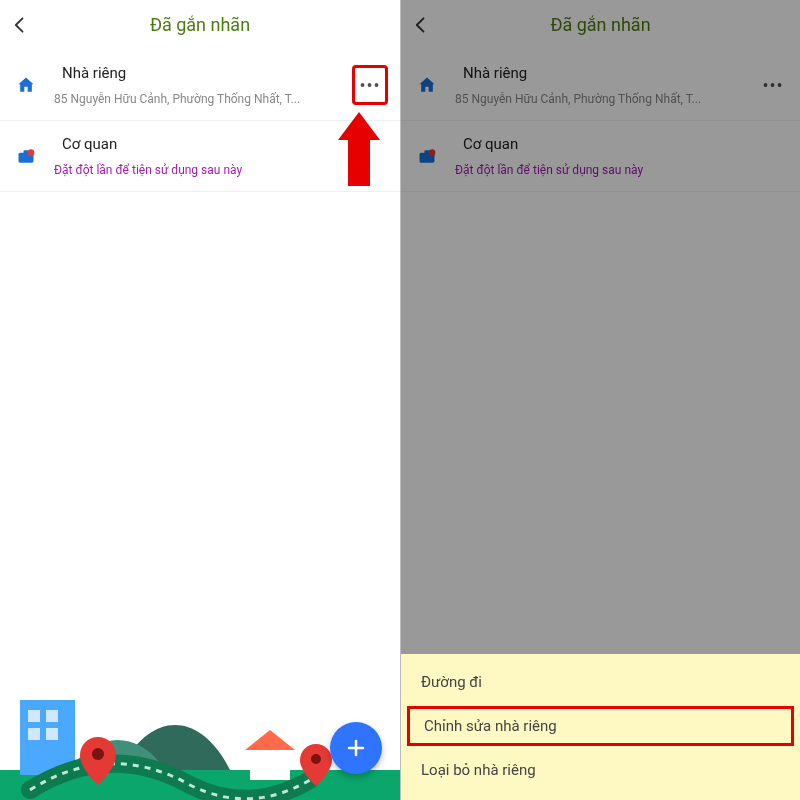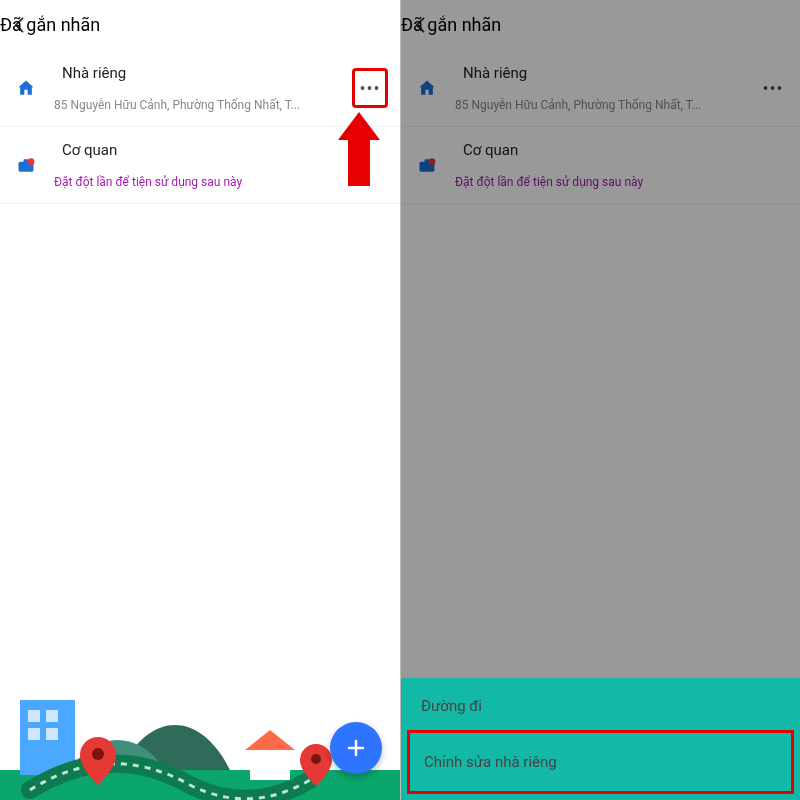--- a/index.html
+++ b/index.html
@@ -2,41 +2,41 @@
 <html><head>
 <meta charset="utf-8">
 <style>
   * { box-sizing: border-box; margin: 0; padding: 0; font-family: -apple-system, Roboto, Arial, sans-serif; }
   body { width: 800px; height: 800px; display: flex; background: #ccc; overflow: hidden; }
   .phone { width: 400px; height: 800px; background: #fff; position: relative; display: flex; flex-direction: column; }
   .phone.right { border-left: 1px solid #bbb; }
   .header { height: 50px; display: flex; align-items: center; position: relative; border-bottom: 1px solid transparent; }
   .back { width: 40px; height: 50px; display: flex; align-items: center; justify-content: center; }
   .back svg { width: 20px; height: 20px; stroke: #333; }
-  .title { position: absolute; left: 0; right: 0; font-size: 18px; color: #000000; pointer-events: none; }
+  .title { position: absolute; left: 0; right: 0; text-align: center; font-size: 18px; color: #4d7c0f; pointer-events: none; }
   .item { display: flex; align-items: center; padding: 14px 12px 14px 16px; border-bottom: 1px solid #eee; }
   .icon-slot { width: 32px; display: flex; align-items: center; justify-content: flex-start; }
   .icon-slot svg { width: 20px; height: 20px; }
   .item-body { flex: 1; min-width: 0; padding-left: 6px; }
   .item-title { font-size: 15px; color: #222; margin-left: 8px; }
-  .item-sub { font-size: 12px; color: #888; margin-top: 16px; white-space: nowrap; overflow: hidden; text-overflow: ellipsis; max-width: 280px; }
+  .item-sub { font-size: 12px; color: #888; margin-top: 10px; white-space: nowrap; overflow: hidden; text-overflow: ellipsis; max-width: 280px; }
   .item-sub.link { color: #a21caf; }
   .more { width: 30px; height: 30px; display: flex; align-items: center; justify-content: center; color: #555; font-size: 18px; letter-spacing: 1px; }
   .highlight-box { border: 3px solid #e60000; border-radius: 4px; padding: 2px 0; }
   .arrow-up { position: absolute; top: 112px; right: 20px; width: 42px; height: 74px; pointer-events: none; }
   .arrow-up .head { width: 0; height: 0; border-left: 21px solid transparent; border-right: 21px solid transparent; border-bottom: 28px solid #e60000; margin: 0 auto; }
   .arrow-up .shaft { width: 22px; height: 46px; background: #e60000; margin: 0 auto; }
   .fill { flex: 1; position: relative; overflow: hidden; }
   .illus { position: absolute; left: 0; right: 0; bottom: 0; height: 200px; }
   .fab { position: absolute; right: 18px; bottom: 26px; width: 52px; height: 52px; border-radius: 50%; background: #2f74ff; display: flex; align-items: center; justify-content: center; box-shadow: 0 3px 6px rgba(0,0,0,.25); }
   .fab svg { width: 24px; height: 24px; stroke: #fff; }
   .dim { position: absolute; inset: 0; background: rgba(0,0,0,.40); }
-  .sheet { position: absolute; left: 0; right: 0; bottom: 0; background: #14b8a6; display: flex; flex-direction: column; padding: 4px 0 6px; justify-content: space-between; }
+  .sheet { position: absolute; left: 0; right: 0; bottom: 0; background: #fef9c3; display: flex; flex-direction: column; padding: 4px 0 6px; justify-content: space-between; }
   .sheet-item { padding: 15px 20px; font-size: 15px; color: #444; }
-  .sheet-item.hl { border: 3px solid #e60000; margin: 0 6px; padding: 20px 14px; }
+  .sheet-item.hl { border: 3px solid #e60000; margin: 0 6px; padding: 8px 14px; }
 </style>
 </head>
 <body>
 
 <div class="phone">
   <div class="header">
     <div class="back">
       <svg viewBox="0 0 24 24" fill="none" stroke-width="2.2" stroke-linecap="round" stroke-linejoin="round">
           <polyline points="15 4 7 12 15 20"></polyline>
         </svg>
@@ -147,14 +147,15 @@
     </div>
   </div>
 
   <div class="fill"></div>
 
   <div class="dim"></div>
 
   <div class="sheet">
     <div class="sheet-item">Đường đi</div>
     <div class="sheet-item hl">Chỉnh sửa nhà riêng</div>
+    <div class="sheet-item">Loại bỏ nhà riêng</div>
   </div>
 </div>
 
 </body></html>

